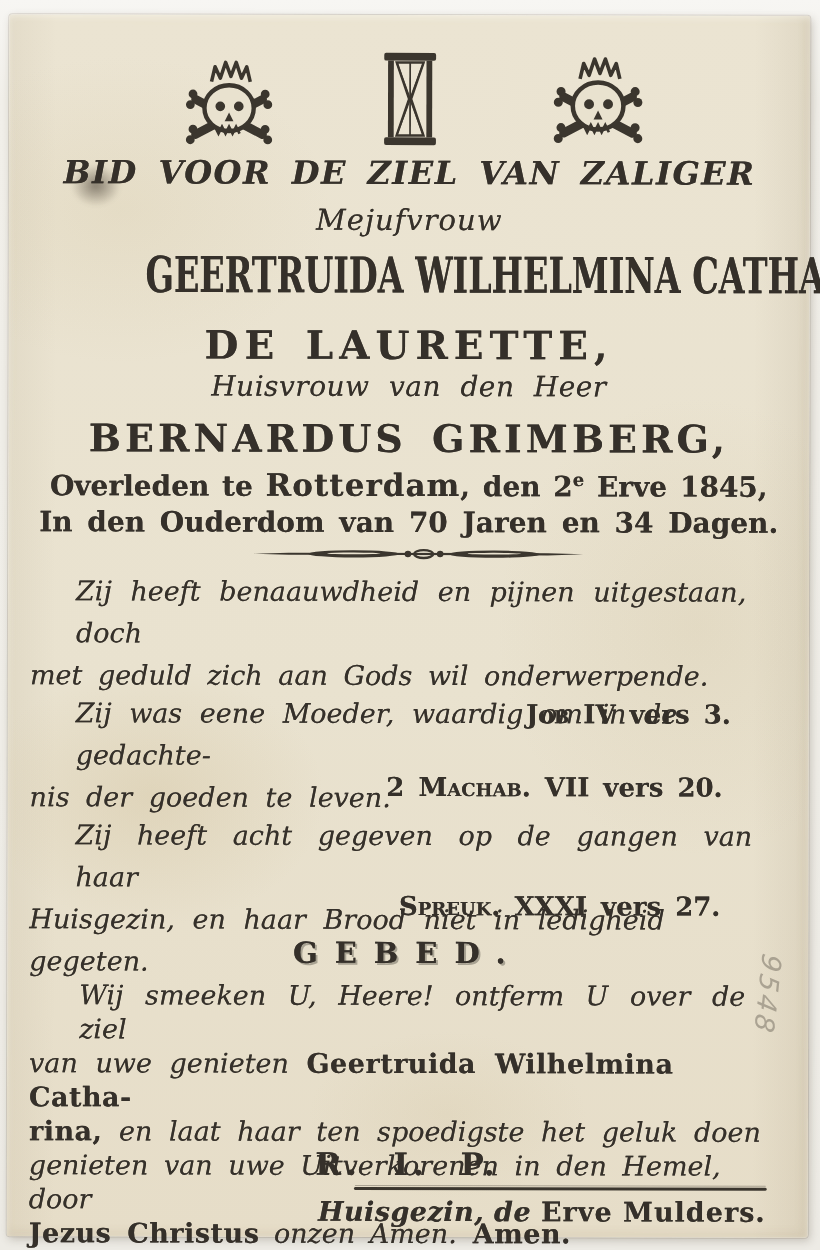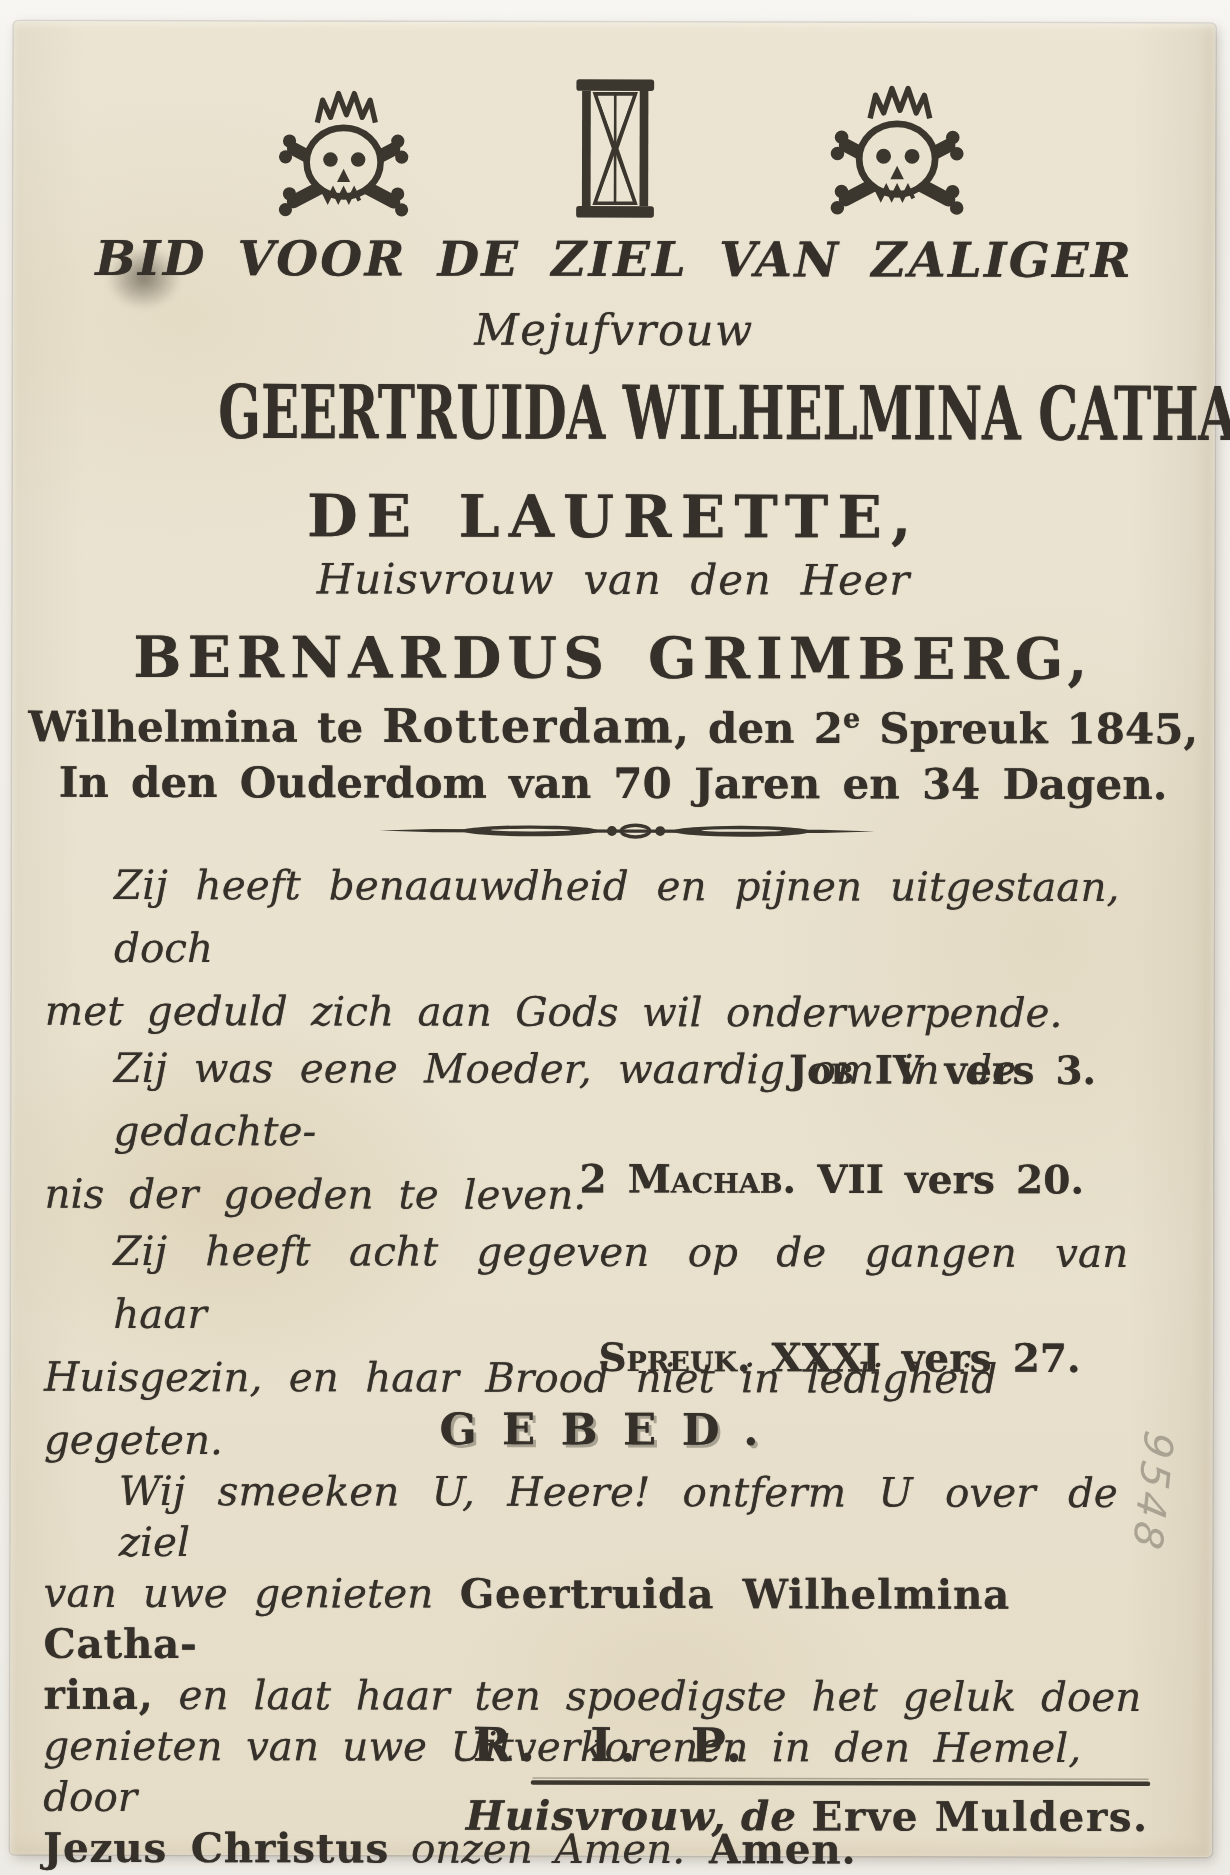--- a/index.html
+++ b/index.html
@@ -144,21 +144,21 @@
 
   <div class="abs ctr title">BID VOOR DE ZIEL VAN ZALIGER</div>
   <div class="abs ctr saluta">Mejufvrouw</div>
   <div class="abs ctr bigname">
     <span class="stretch">GEERTRUIDA WILHELMINA CATHARINA</span>
   </div>
   <div class="abs ctr surname">DE LAURETTE,</div>
   <div class="abs ctr relation">Huisvrouw van den Heer</div>
   <div class="abs ctr husband">BERNARDUS GRIMBERG,</div>
 
-  <div class="abs ctr deathline"><span>Wilhelmina te </span><span class="city">Rotterdam</span><span>, den 2</span><sup>e</sup><span> Spreuk 1845,</span></div>
+  <div class="abs ctr deathline"><span>Overleden te </span><span class="city">Rotterdam</span><span>, den 2</span><sup>e</sup><span> Erve 1845,</span></div>
 
   <div class="abs ctr ageline">In den Ouderdom van 70 Jaren en 34 Dagen.</div>
 
   <svg class="ornament" viewBox="0 0 420 20">
     <polygon class="fill" points="0,10 45,8.6 375,8.6 420,10 375,11.4 45,11.4"></polygon>
     <ellipse class="fill" cx="128" cy="10" rx="58" ry="4.6"></ellipse>
     <ellipse cx="128" cy="9.4" rx="34" ry="1.1" fill="#e9e2cf"></ellipse>
     <circle class="fill" cx="197" cy="10" r="4.2"></circle>
     <ellipse cx="217" cy="10" rx="12" ry="5" fill="none" stroke="#3b362e" stroke-width="3"></ellipse>
     <circle class="fill" cx="238" cy="10" r="4.2"></circle>
@@ -189,16 +189,16 @@
     <div class="l1">Wij smeeken U, Heere! ontferm U over de ziel</div>
     <div class="l2"><span>van uwe genieten </span><span class="rom">Geertruida Wilhelmina Catha-</span></div>
     <div class="l3"><span class="rom">rina,</span><span> en laat haar ten spoedigste het geluk doen</span></div>
     <div class="l4">genieten van uwe Uitverkorenen in den Hemel, door</div>
     <div class="l5"><span class="rom">Jezus Christus</span><span> onzen Amen.</span><span class="rom"> Amen.</span></div>
   </div>
 
   <div class="abs ctr rip">R. I. P.</div>
 
   <div class="rule"></div>
-  <div class="printer"><span class="it">Huisvrouw, de </span><span class="bd">Erve Mulders.</span></div>
+  <div class="printer"><span class="it">Huisgezin, de </span><span class="bd">Erve Mulders.</span></div>
 
   <div class="pencil">9548</div>
 </div>
 
 </body></html>

